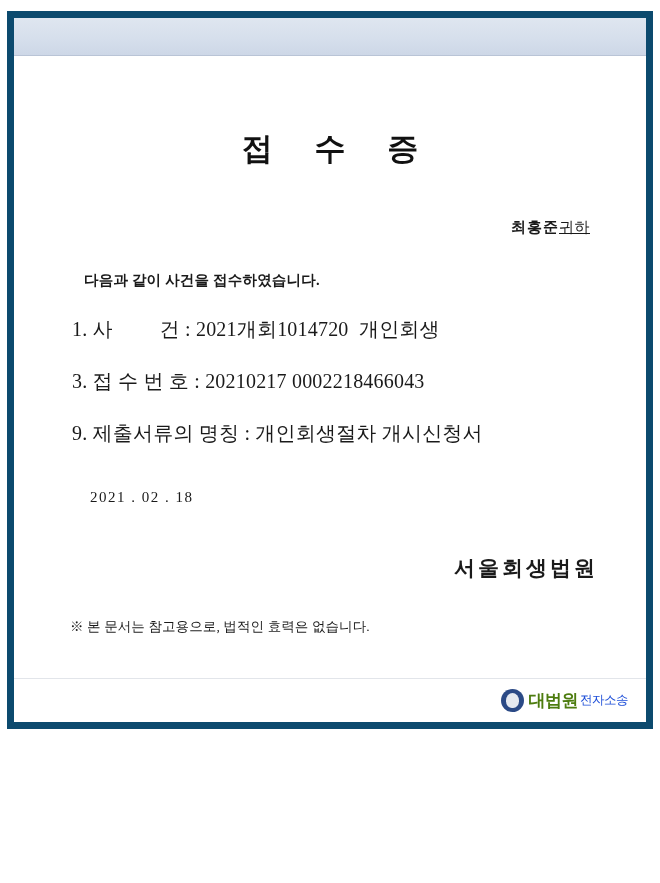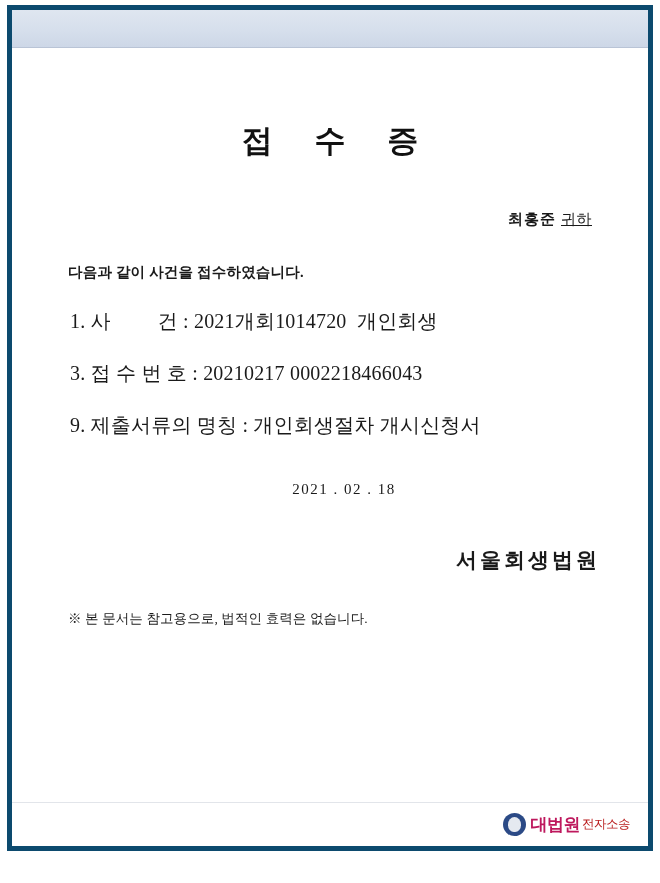--- a/index.html
+++ b/index.html
@@ -20,24 +20,24 @@
     width: 660px;
     height: 883px;
     background: #ffffff;
     box-sizing: border-box;
   }
 
   
   .frame {
     position: absolute;
     left: 7px;
-    top: 5px;
+    top: 11px;
     width: 646px;
-    height: 846px;
-    border: 5px solid #0c4a6e;
+    height: 718px;
+    border: 7px solid #0c4a6e;
     box-sizing: border-box;
     background: #ffffff;
   }
 
   
   .top-banner {
     position: absolute;
     left: 0;
     top: 0;
     width: 100%;
@@ -86,28 +86,27 @@
     font-size: 15px;
     padding-right: 8px;
   }
   .recipient .name {
     font-weight: bold;
     letter-spacing: 1px;
     margin-left: 18px;
   }
   .recipient .honorific {
     font-weight: normal;
-    margin-left: 5px;
     letter-spacing: 0.5px;
     text-decoration: underline;
   }
 
   .lead {
     margin-top: 34px;
-    margin-left: 8px;
+    margin-left: 22px;
     font-size: 14.5px;
     font-weight: bold;
     letter-spacing: 0.2px;
   }
 
   .items {
     margin-top: 26px;
     margin-left: 10px;
   }
   .item {
@@ -120,21 +119,20 @@
   .redact {
     display: inline-block;
     width: 18px;
     height: 13px;
     background: #dcdcdc;
     vertical-align: -1px;
     margin: 0 1px;
   }
 
   .doc-date {
-    text-align: center;
     margin-top: 42px;
     font-size: 15px;
     letter-spacing: 1.5px;
     padding-left: 28px;
   }
 
   .court {
     text-align: right;
     margin-top: 48px;
     font-size: 21px;
@@ -175,27 +173,27 @@
     top: 4px;
     width: 13px;
     height: 15px;
     border-radius: 50% 50% 45% 45%;
     background: #ffffff;
     opacity: 0.88;
   }
   .logo-main {
     font-size: 17px;
     font-weight: bold;
-    color: #be185d;
+    color: #4d7c0f;
     letter-spacing: -0.5px;
     font-family: "Liberation Sans", sans-serif;
   }
   .logo-sub {
     font-size: 12.5px;
-    color: #b91c1c;
+    color: #1d4ed8;
     margin-left: 2px;
     letter-spacing: -0.5px;
     font-family: "Liberation Sans", sans-serif;
   }
 </style>
 </head>
 <body>
 
 <div class="page">
   <div class="frame">

